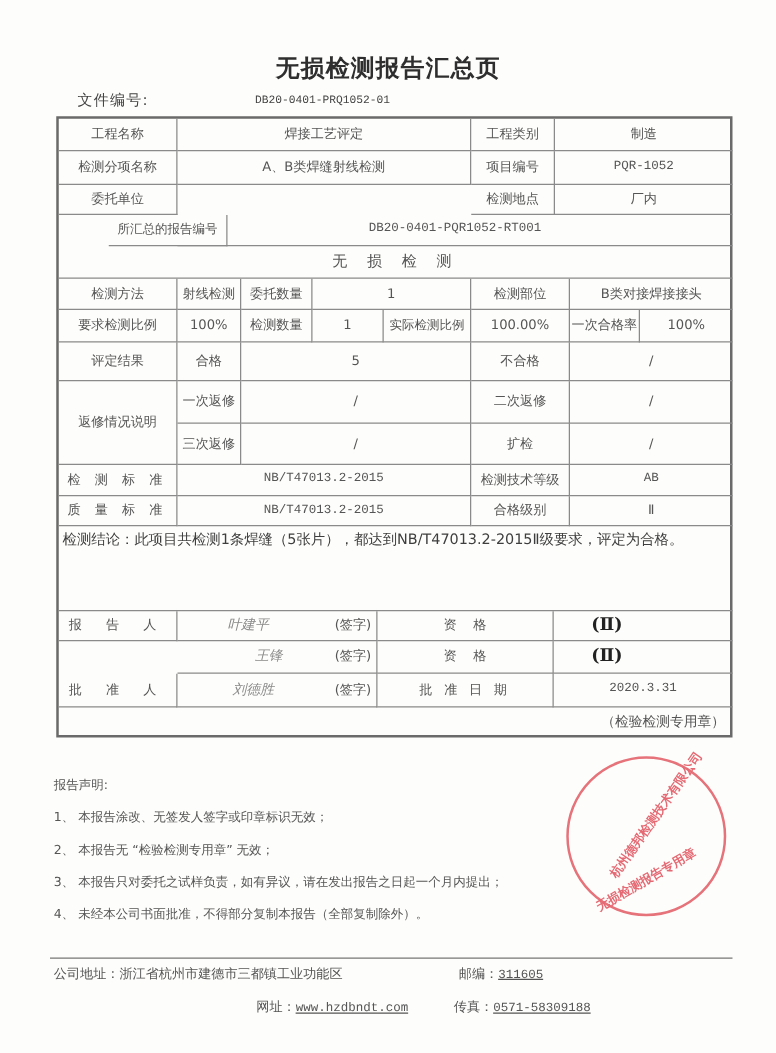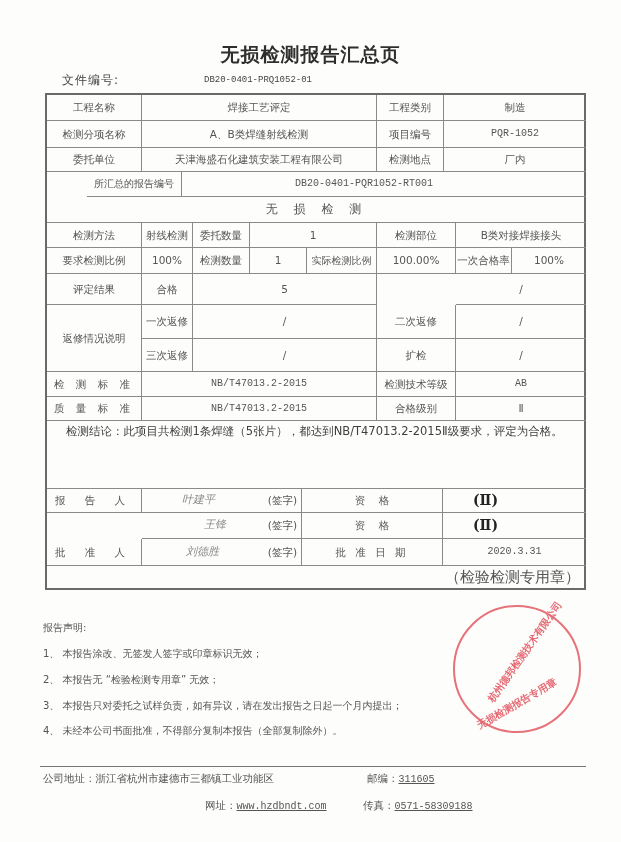--- a/index.html
+++ b/index.html
@@ -10,24 +10,24 @@
   .fileno-label{left:62px;top:72px;font-size:12px;color:#444;letter-spacing:1px;}
   .fileno-value{left:204px;top:75px;font-family:"Liberation Mono","DejaVu Sans Mono",monospace;font-size:9px;color:#444;}
   .tbl{position:absolute;left:45px;top:93px;width:541px;height:497px;border:2px solid #6a6a6a;box-sizing:border-box;}
   .cell{position:absolute;box-sizing:border-box;border-right:1px solid #8a8a8a;border-bottom:1px solid #8a8a8a;
         display:flex;align-items:center;justify-content:center;text-align:center;font-size:10.5px;color:#555;line-height:1.15;overflow:hidden;}
   .mono{font-family:"Liberation Mono","DejaVu Sans Mono",monospace;font-size:10px;}
   .nor{border-right:none;}
   .nob{border-bottom:none;}
   .spaced{letter-spacing:8px;}
   .sectionhead{font-size:12px;letter-spacing:6px;color:#555;}
-  .conclusion{justify-content:flex-start;align-items:flex-start;text-align:left;padding:2px 19px;font-size:11.5px;color:#3e3e3e;line-height:17px;}
+  .conclusion{justify-content:flex-start;align-items:flex-start;text-align:left;padding:2px 3px;font-size:11.5px;color:#3e3e3e;line-height:17px;}
   .sig{font-family:"DejaVu Serif",serif;font-style:italic;color:#8a8a8a;font-size:11px;}
   .hand{font-family:"DejaVu Serif",serif;font-weight:bold;font-size:14px;color:#222;}
-  .seal-text{justify-content:flex-end;padding-right:6px;font-size:15px;color:#555;}
+  .seal-text{justify-content:flex-end;padding-right:6px;font-size:11px;color:#555;}
   .decl{left:43px;font-size:10px;color:#555;}
   .stamp{left:453px;top:605px;width:128px;height:128px;border:2px solid #e25a64;border-radius:50%;
          box-sizing:border-box;opacity:0.85;}
   .stamp-inner{position:absolute;left:50%;top:50%;transform:translate(-50%,-50%) rotate(-30deg);
          color:#e1505c;font-size:10px;font-weight:bold;white-space:nowrap;}
   .stamp-top{position:absolute;left:10px;top:38px;transform:rotate(-55deg);color:#e1505c;font-size:10px;font-weight:bold;white-space:nowrap;}
   .footer-line{left:40px;top:766px;width:546px;border-top:1.5px solid #777;}
   .foot{font-size:10.5px;color:#555;}
   .foot .m{font-family:"Liberation Mono","DejaVu Sans Mono",monospace;font-size:10px;text-decoration:underline;}
 </style>
@@ -44,21 +44,20 @@
   <div class="cell" style="left:0;top:0;width:95px;height:26px;">工程名称</div>
   <div class="cell" style="left:330px;top:0;width:67px;height:26px;">工程类别</div>
   <div class="cell nor" style="left:397px;top:0;width:142px;height:26px;">制造</div>
 
   <div class="cell" style="left:0;top:26px;width:95px;height:27px;">检测分项名称</div>
   <div class="cell" style="left:95px;top:26px;width:235px;height:27px;">A、B类焊缝射线检测</div>
   <div class="cell" style="left:330px;top:26px;width:67px;height:27px;">项目编号</div>
   <div class="cell nor mono" style="left:397px;top:26px;width:142px;height:27px;">PQR-1052</div>
 
   <div class="cell" style="left:0;top:53px;width:95px;height:24px;">委托单位</div>
-  <div class="cell" style="left:95px;top:53px;width:235px;height:24px;">天津海盛石化建筑安装工程有限公司</div>
   <div class="cell" style="left:330px;top:53px;width:67px;height:24px;">检测地点</div>
   <div class="cell nor" style="left:397px;top:53px;width:142px;height:24px;">厂内</div>
 
   <div class="cell" style="left:0;top:77px;width:95px;height:25px;font-size:10px;line-height:12px;margin-left:40px;">所汇总的报告编号</div>
   <div class="cell nor mono" style="left:95px;top:77px;width:444px;height:25px;">DB20-0401-PQR1052-RT001</div>
 
   <div class="cell nor sectionhead" style="left:0;top:102px;width:539px;height:26px;">无 损 检 测</div>
 
   <div class="cell" style="left:0;top:128px;width:95px;height:25px;">检测方法</div>
   <div class="cell" style="left:95px;top:128px;width:51px;height:25px;">射线检测</div>
@@ -72,20 +71,21 @@
   <div class="cell" style="left:146px;top:153px;width:57px;height:26px;">检测数量</div>
   <div class="cell" style="left:203px;top:153px;width:57px;height:26px;">1</div>
   <div class="cell" style="left:260px;top:153px;width:70px;height:26px;font-size:10px;line-height:11px;">实际检测比例</div>
   <div class="cell" style="left:330px;top:153px;width:79px;height:26px;">100.00%</div>
   <div class="cell" style="left:409px;top:153px;width:56px;height:26px;">一次合格率</div>
   <div class="cell nor" style="left:465px;top:153px;width:74px;height:26px;">100%</div>
 
   <div class="cell" style="left:0;top:179px;width:95px;height:31px;">评定结果</div>
   <div class="cell" style="left:95px;top:179px;width:51px;height:31px;">合格</div>
   <div class="cell" style="left:146px;top:179px;width:184px;height:31px;">5</div>
+  <div class="cell" style="left:330px;top:179px;width:79px;height:31px;">不合格</div>
   <div class="cell nor" style="left:409px;top:179px;width:130px;height:31px;">/</div>
 
   <div class="cell" style="left:0;top:210px;width:95px;height:67px;">返修情况说明</div>
   <div class="cell" style="left:95px;top:210px;width:51px;height:34px;">一次返修</div>
   <div class="cell" style="left:146px;top:210px;width:184px;height:34px;">/</div>
   <div class="cell" style="left:330px;top:210px;width:79px;height:34px;">二次返修</div>
   <div class="cell nor" style="left:409px;top:210px;width:130px;height:34px;">/</div>
   <div class="cell" style="left:95px;top:244px;width:51px;height:33px;">三次返修</div>
   <div class="cell" style="left:146px;top:244px;width:184px;height:33px;">/</div>
   <div class="cell" style="left:330px;top:244px;width:79px;height:33px;">扩检</div>

